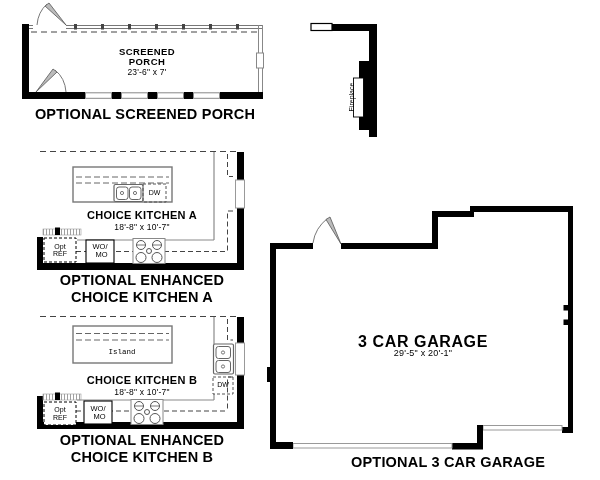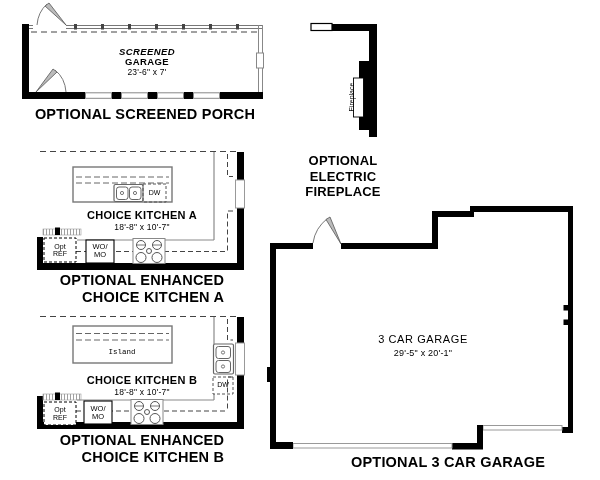--- a/index.html
+++ b/index.html
@@ -2,29 +2,29 @@
 <html><head>
 <meta charset="utf-8">
 <style>
   html,body{margin:0;padding:0;background:#e8e8e8;}
   #canvas{
     position:relative;width:600px;height:480px;background:#ffffff;
     font-family:"Liberation Sans", sans-serif;color:#000;overflow:hidden;
   }
   #plan-svg{position:absolute;left:0;top:0;}
   .label{position:absolute;transform:translateX(-50%);text-align:center;white-space:nowrap;color:#000;}
-  .caption{font-weight:700;font-size:14.5px;line-height:16.5px;letter-spacing:.2px;text-align:right;}
+  .caption{font-weight:700;font-size:14.5px;line-height:16.5px;letter-spacing:.2px;}
   .caption3{font-weight:700;font-size:13px;line-height:15.5px;letter-spacing:.2px;}
   .room-name{font-weight:700;font-size:11px;letter-spacing:.3px;}
   .room-name-sm{font-weight:700;font-size:9.5px;line-height:10px;letter-spacing:.4px;}
-  .garage-name{font-weight:400;font-size:11px;letter-spacing:.6px;}
+  .garage-name{font-weight:700;font-size:16px;letter-spacing:.6px;}
   .dims{font-size:8.5px;letter-spacing:.2px;}
   .dims-g{font-size:9px;letter-spacing:.2px;}
   .tiny{font-size:7px;line-height:7.5px;}
-  .tiny2{font-size:7.5px;line-height:8px;}
+  .tiny2{font-size:7.5px;line-height:8px;text-align:right;}
   .vert{
     position:absolute;font-size:7px;white-space:nowrap;
     transform:translate(-50%,-50%) rotate(-90deg);
   }
 </style>
 </head>
 <body>
 
 <div id="canvas">
 
@@ -208,31 +208,26 @@
       <rect x="293" y="443.5" width="159" height="4.5" fill="#fff" stroke="#999" stroke-width="1"></rect>
       <rect x="270" y="442" width="23" height="7" fill="#000"></rect>
 
       <g>
         <polygon points="341,244 330,217 326,219.5" fill="#bbb" stroke="#555" stroke-width="0.8"></polygon>
         <path d="M 328,218 Q 315,228 313,243" fill="none" stroke="#777" stroke-width="1"></path>
       </g>
     </g>
   </svg>
 
-  <div class="label room-name-sm" style="left:147px;top:47px;font-style:italic;">SCREENED</div>
-  <div class="label room-name-sm" style="left:147px;top:57px;">GARAGE</div>
+  <div class="label room-name-sm" style="left:147px;top:47px;">SCREENED</div>
+  <div class="label room-name-sm" style="left:147px;top:57px;">PORCH</div>
   <div class="label dims" style="left:147px;top:66.5px;">23'-6" x 7'</div>
   <div class="label caption" style="left:145px;top:106px;">OPTIONAL SCREENED PORCH</div>
 
   <div class="vert" style="left:351px;top:97px;">Fireplace</div>
-  <div class="label caption3" style="left:343px;top:153px;">
-    <div>OPTIONAL</div>
-    <div>ELECTRIC</div>
-    <div>FIREPLACE</div>
-  </div>
 
   <div class="label tiny" style="left:154.5px;top:189px;">DW</div>
   <div class="label room-name" style="left:142px;top:209px;">CHOICE KITCHEN A</div>
   <div class="label dims" style="left:142px;top:222px;">18'-8" x 10'-7"</div>
   <div class="label tiny" style="left:60px;top:242.5px;">
     <div>Opt</div>
     <div>REF</div>
   </div>
   <div class="label tiny2" style="left:100px;top:243px;">
     <div>WO/</div>

